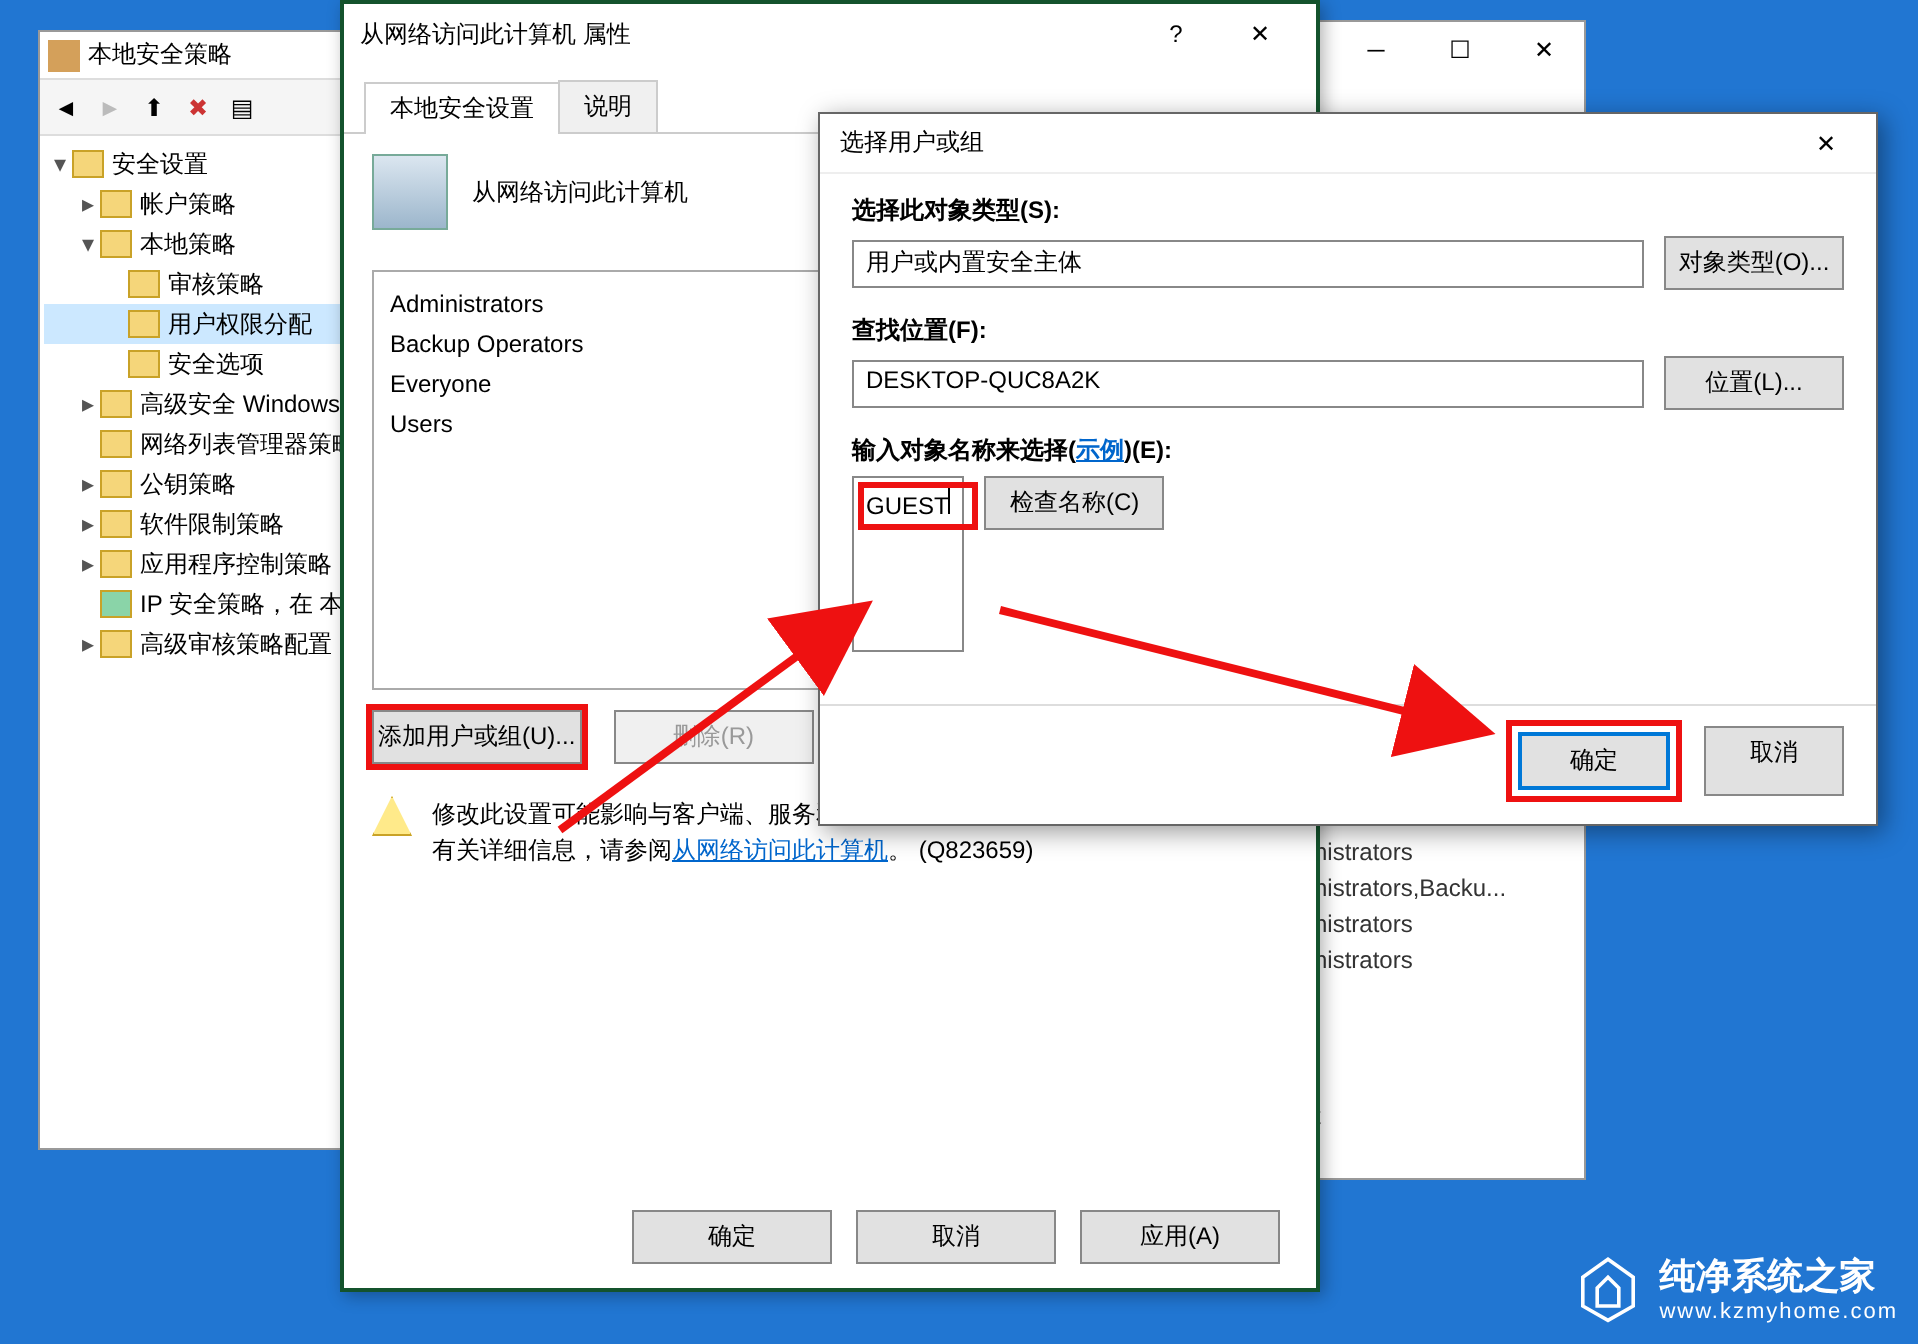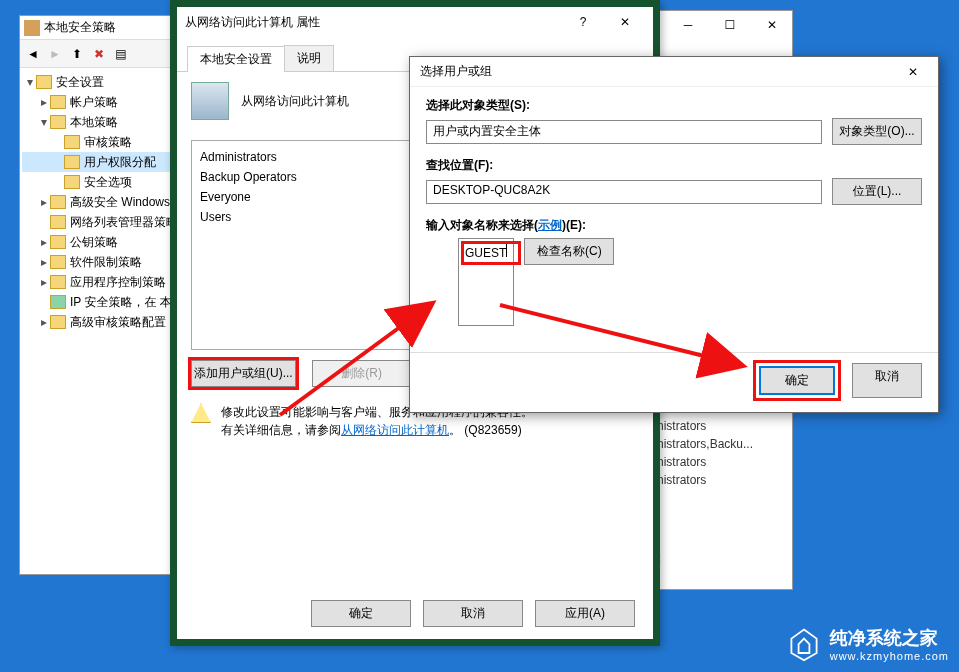--- a/index.html
+++ b/index.html
@@ -14,21 +14,21 @@
 .tb-btn { width: 18px; height: 18px; display: flex; align-items: center; justify-content: center; }
 .tree { padding: 4px 2px; }
 .tree-item { display: flex; align-items: center; height: 20px; padding-left: 2px; white-space: nowrap; }
 .tree-item .exp { width: 12px; text-align: center; color: #555; }
 .tree-item .fold { width: 16px; height: 14px; background: #f5d67a; border: 1px solid #c9a227; margin-right: 4px; }
 .tree-item.selected { background: #cce8ff; }
 .tree-item.lv1 { padding-left: 16px; }
 .tree-item.lv2 { padding-left: 30px; }
 
 
-.prop-window { position: absolute; left: 170px; top: 0; width: 490px; height: 646px; background: #fff; border: 7px solid #14532d; box-shadow: 2px 2px 8px rgba(0,0,0,0.3); }
+.prop-window { position: absolute; left: 170px; top: 0; width: 490px; height: 646px; background: #fff; border: 2px solid #14532d; box-shadow: 2px 2px 8px rgba(0,0,0,0.3); }
 .prop-titlebar { height: 30px; background: #fff; display: flex; align-items: center; padding: 0 8px; }
 .prop-titlebar .wbtns { margin-left: auto; display: flex; gap: 2px; }
 .wbtn { width: 40px; height: 26px; display: flex; align-items: center; justify-content: center; }
 .tabs { display: flex; padding: 8px 10px 0 10px; border-bottom: 1px solid #ccc; }
 .tab { padding: 4px 12px; border: 1px solid #ccc; border-bottom: none; background: #fff; margin-right: -1px; }
 .tab.active { background: #fff; position: relative; top: 1px; }
 .tab.inactive { background: #f0f0f0; }
 .prop-body { padding: 10px 14px; }
 .prop-header { display: flex; align-items: center; gap: 12px; margin-bottom: 20px; }
 .prop-header .icon { width: 38px; height: 38px; background: linear-gradient(#dbe6f0,#9cb6cc); border: 1px solid #7a9; }
@@ -52,21 +52,21 @@
 .right-list div { line-height: 18px; color: #333; padding-left: 240px; white-space: nowrap; }
 
 
 .sel-dialog { position: absolute; left: 409px; top: 56px; width: 530px; background: #fff; border: 1px solid #666; box-shadow: 3px 3px 12px rgba(0,0,0,0.4); z-index: 10; }
 .sel-title { height: 30px; display: flex; align-items: center; padding: 0 10px; background: #fff; border-bottom: 1px solid #eee; justify-content: center; }
 .sel-title .close { margin-left: auto; width: 30px; text-align: center; }
 .sel-body { padding: 10px 16px 14px 16px; }
 .field-label { margin-bottom: 4px; font-weight: bold; }
 .field-line { display: flex; gap: 10px; align-items: center; margin-bottom: 12px; }
 .field-input { flex: 1; border: 1px solid #888; height: 24px; padding: 2px 6px; background: #fff; }
-.name-box { border: 1px solid #888; height: 88px; padding: 4px 6px; position: relative; margin-left: 32px; }
+.name-box { border: 1px solid #888; height: 88px; padding: 4px 6px; position: relative; }
 .name-box .redbox { position: absolute; left: 2px; top: 2px; width: 60px; height: 24px; border: 3px solid #e11; }
 .sel-footer { display: flex; padding: 10px 16px 14px 16px; align-items: center; }
 .sel-footer .left { }
 .sel-footer .right { margin-left: auto; display: flex; gap: 14px; }
 .ok-highlight { outline: 3px solid #e11; padding: 3px; display: inline-block; }
 .ok-btn { border: 2px solid #0078d7; background: #e1e1e1; padding: 4px 24px; }
 
 
 .arrow { position: absolute; z-index: 20; pointer-events: none; }
 .arrow svg { overflow: visible; }

